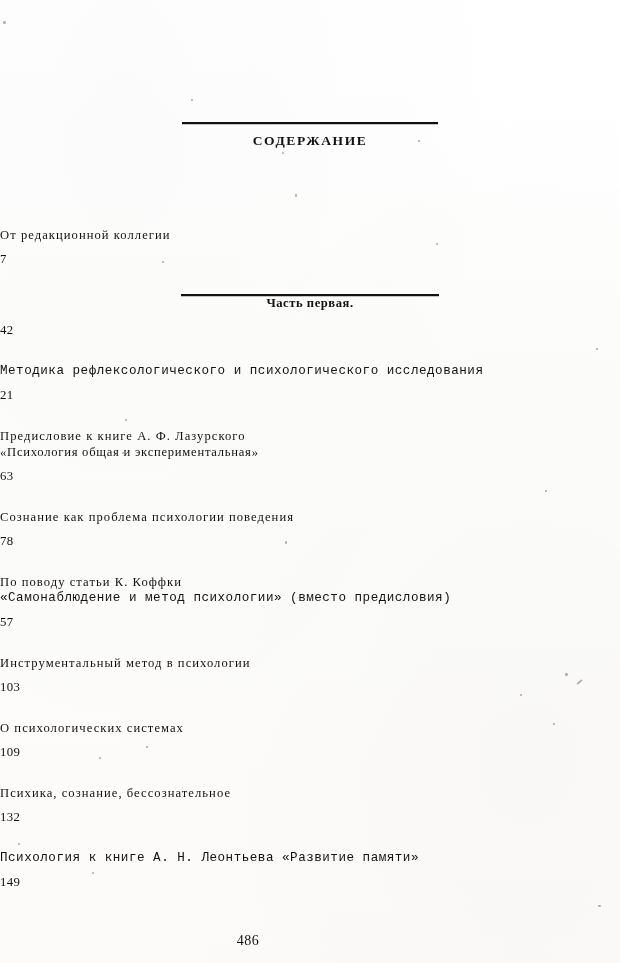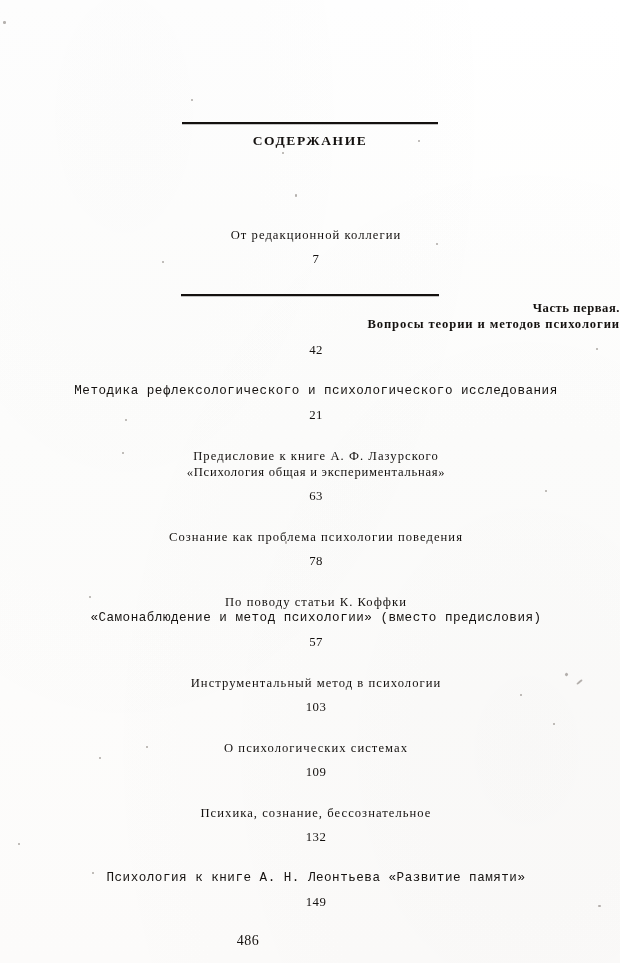--- a/index.html
+++ b/index.html
@@ -47,34 +47,32 @@
   
   .doc-title {
     text-align: center;
     font-weight: bold;
     font-size: 13.5px;
     letter-spacing: 1.6px;
     margin-top: 9px;
   }
 
   .part-block {
-    text-align: right;
+    text-align: center;
     font-weight: bold;
     font-size: 12.6px;
     letter-spacing: 0.55px;
     line-height: 15.5px;
-    margin-top: 5px;
   }
   .part-block .part-sub { letter-spacing: 0.9px; }
 
   
   .entry {
-    text-align: center;
+    text-align: left;
     margin-top: 25px;
-    padding-left: 12px;
   }
   .entry-line {
     font-size: 12.6px;
     letter-spacing: 1.05px;
     line-height: 16px;
     white-space: nowrap;
   }
   .entry-line.l2 { letter-spacing: 0.75px; }
   .entry-line.wide { letter-spacing: 0.5px; font-family: Liberation Mono, monospace; }
   .page-num {
@@ -118,21 +116,20 @@
     <div class="entry" style="margin-top:78px;">
       <div class="entry-line">От редакционной коллегии</div>
       <div class="page-num">7</div>
     </div>
 
 
     <div class="rule rule-mid"></div>
 
     <div class="part-block">
       <div>Часть первая.</div>
-      <div class="part-sub">Вопросы теории и методов психологии</div>
     </div>
     <div class="entry" style="margin-top:0;">
       <div class="page-num part-num">42</div>
     </div>
 
     <div class="entry">
       <div class="entry-line wide">Методика рефлексологического и психологического исследования</div>
       <div class="page-num">21</div>
     </div>
 

